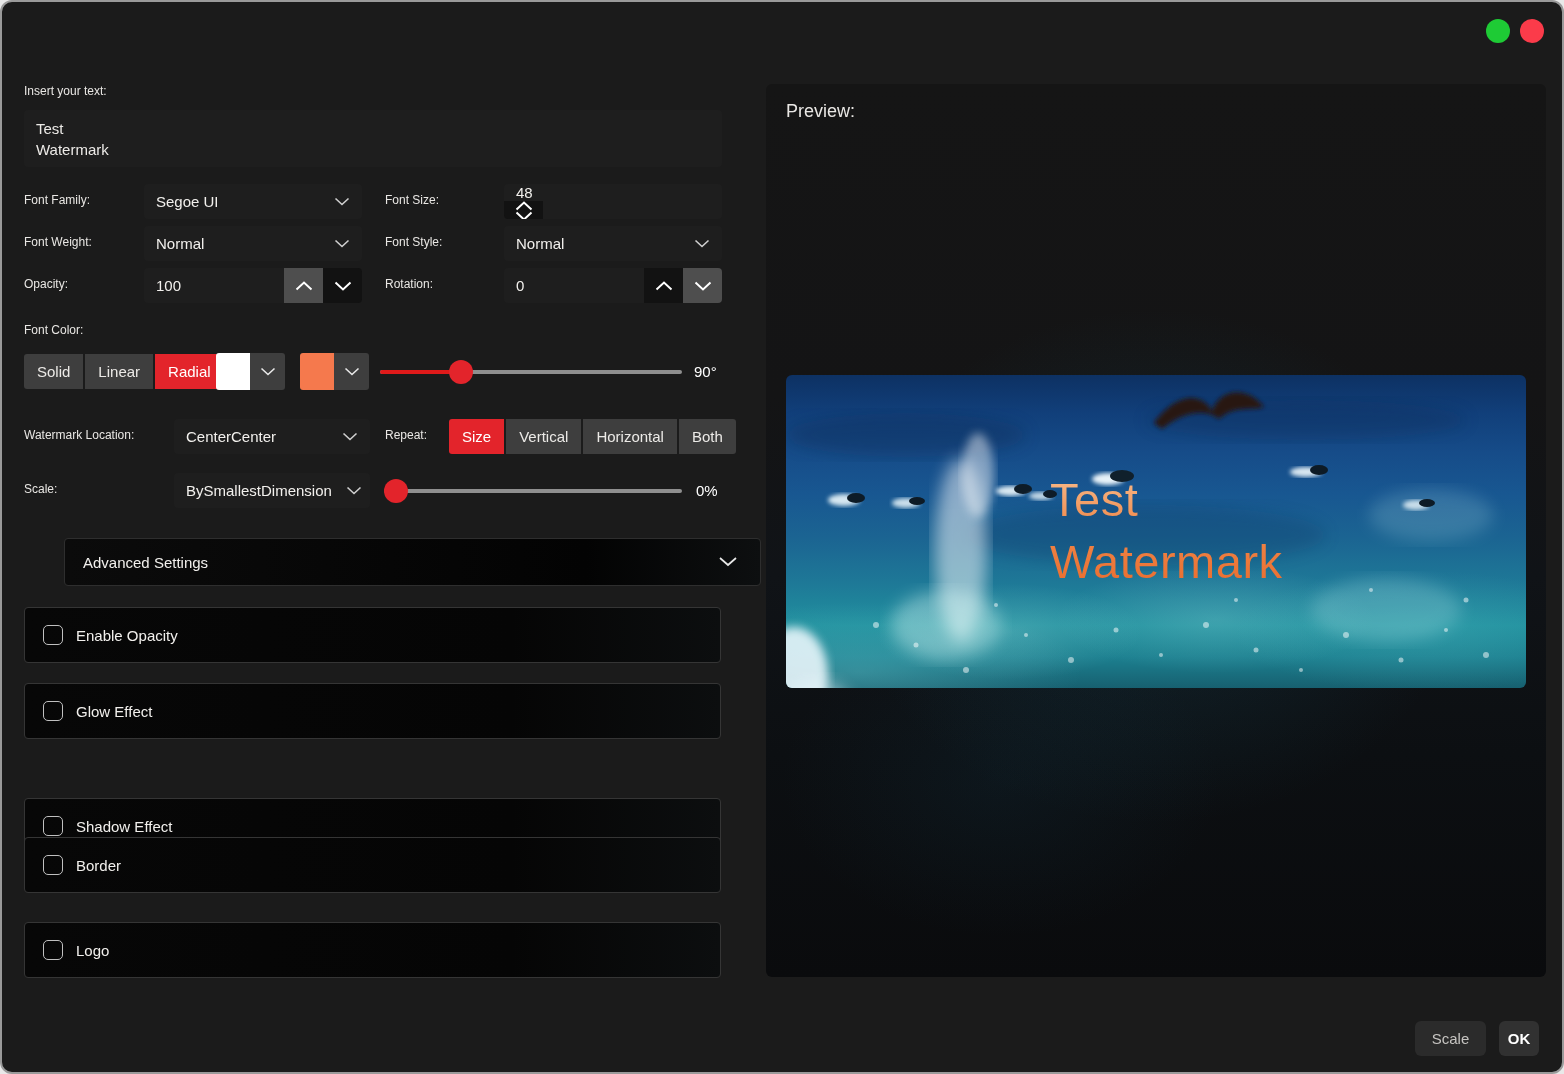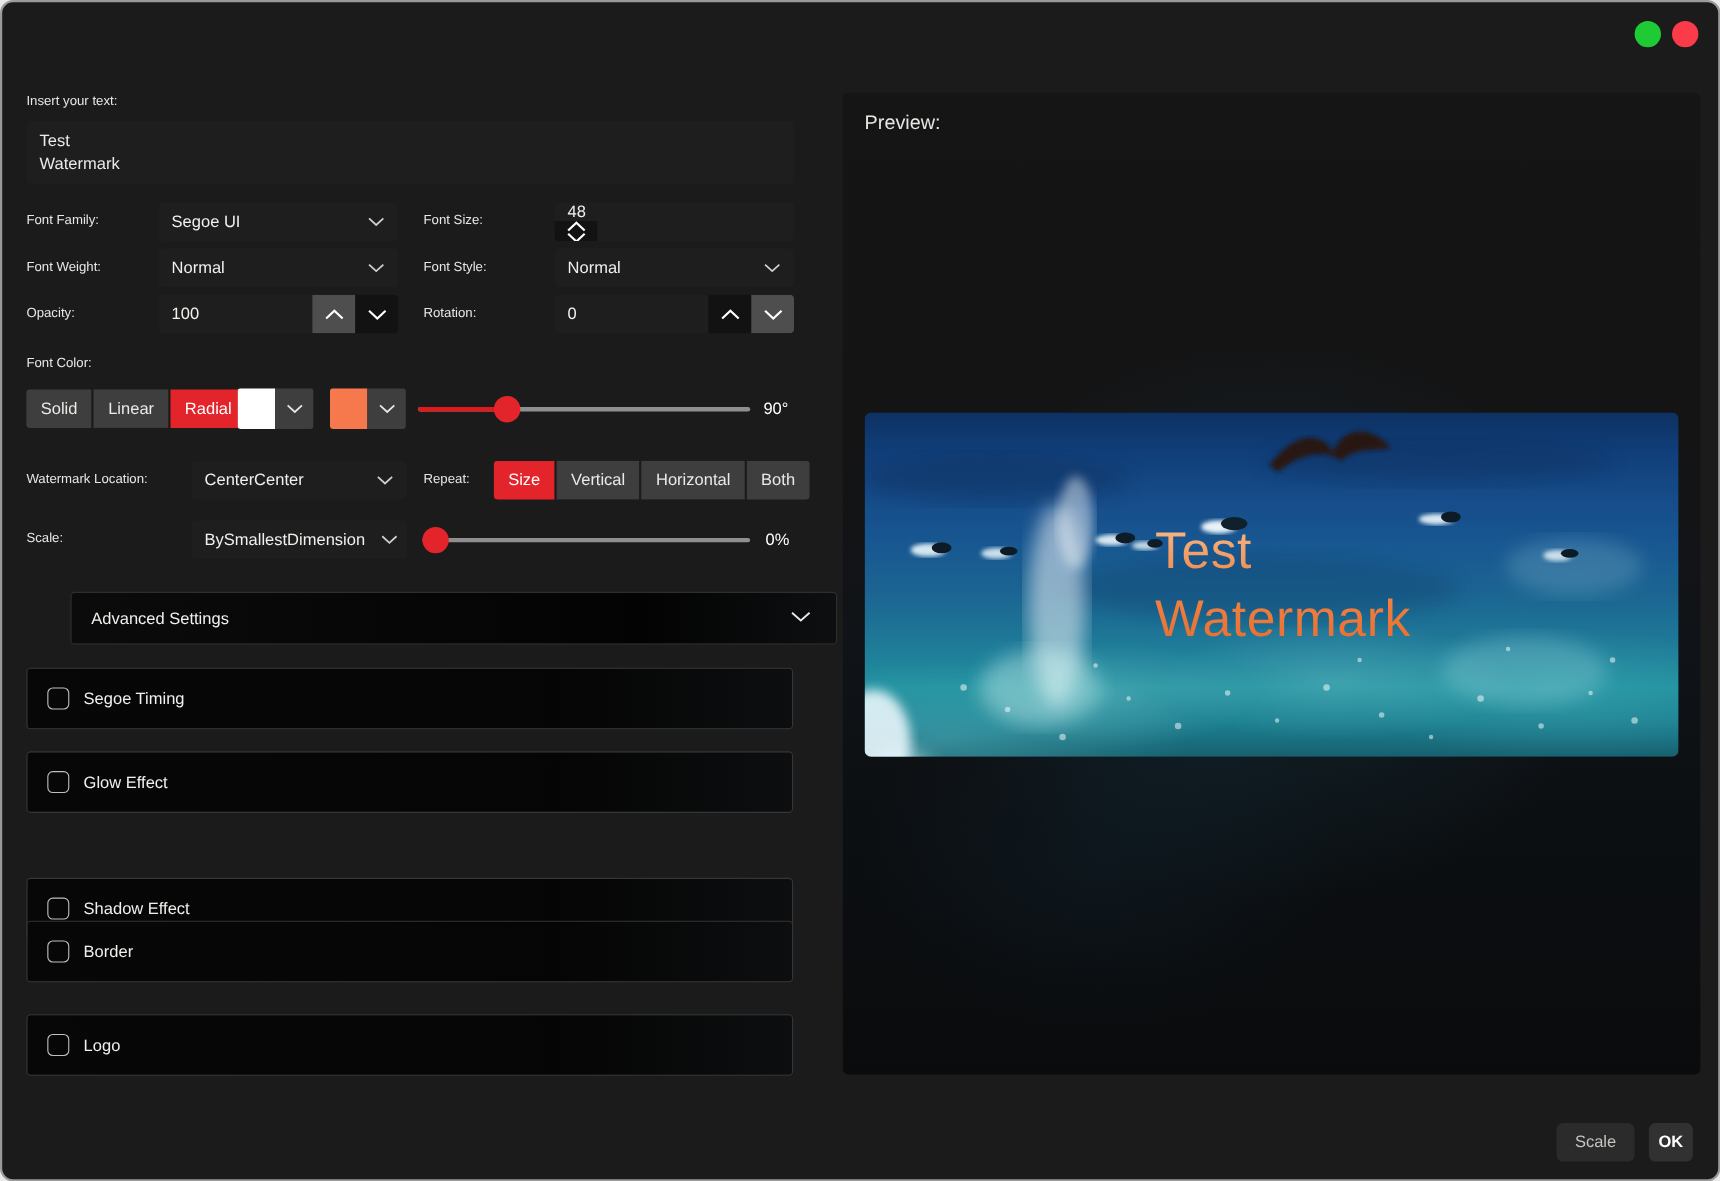--- a/index.html
+++ b/index.html
@@ -256,21 +256,21 @@
     <span class="xlabel">Advanced Settings</span>
     <span>
       <svg width="20" height="11">
           <polyline points="2,2 10,9 18,2" fill="none" stroke="#e8e8e8" stroke-width="1.7"></polyline>
         </svg>
     </span>
   </div>
 
   <div class="panel toggle" style="top:605px;">
     <div class="checkbox"></div>
-    <span class="tlabel">Segoe Timing</span>
+    <span class="tlabel">Enable Opacity</span>
   </div>
   <div class="panel toggle" style="top:681px;">
     <div class="checkbox"></div>
     <span class="tlabel">Glow Effect</span>
   </div>
   <div class="panel toggle" style="top:796px;">
     <div class="checkbox"></div>
     <span class="tlabel">Shadow Effect</span>
   </div>
   <div class="panel toggle" style="top:835px;">

